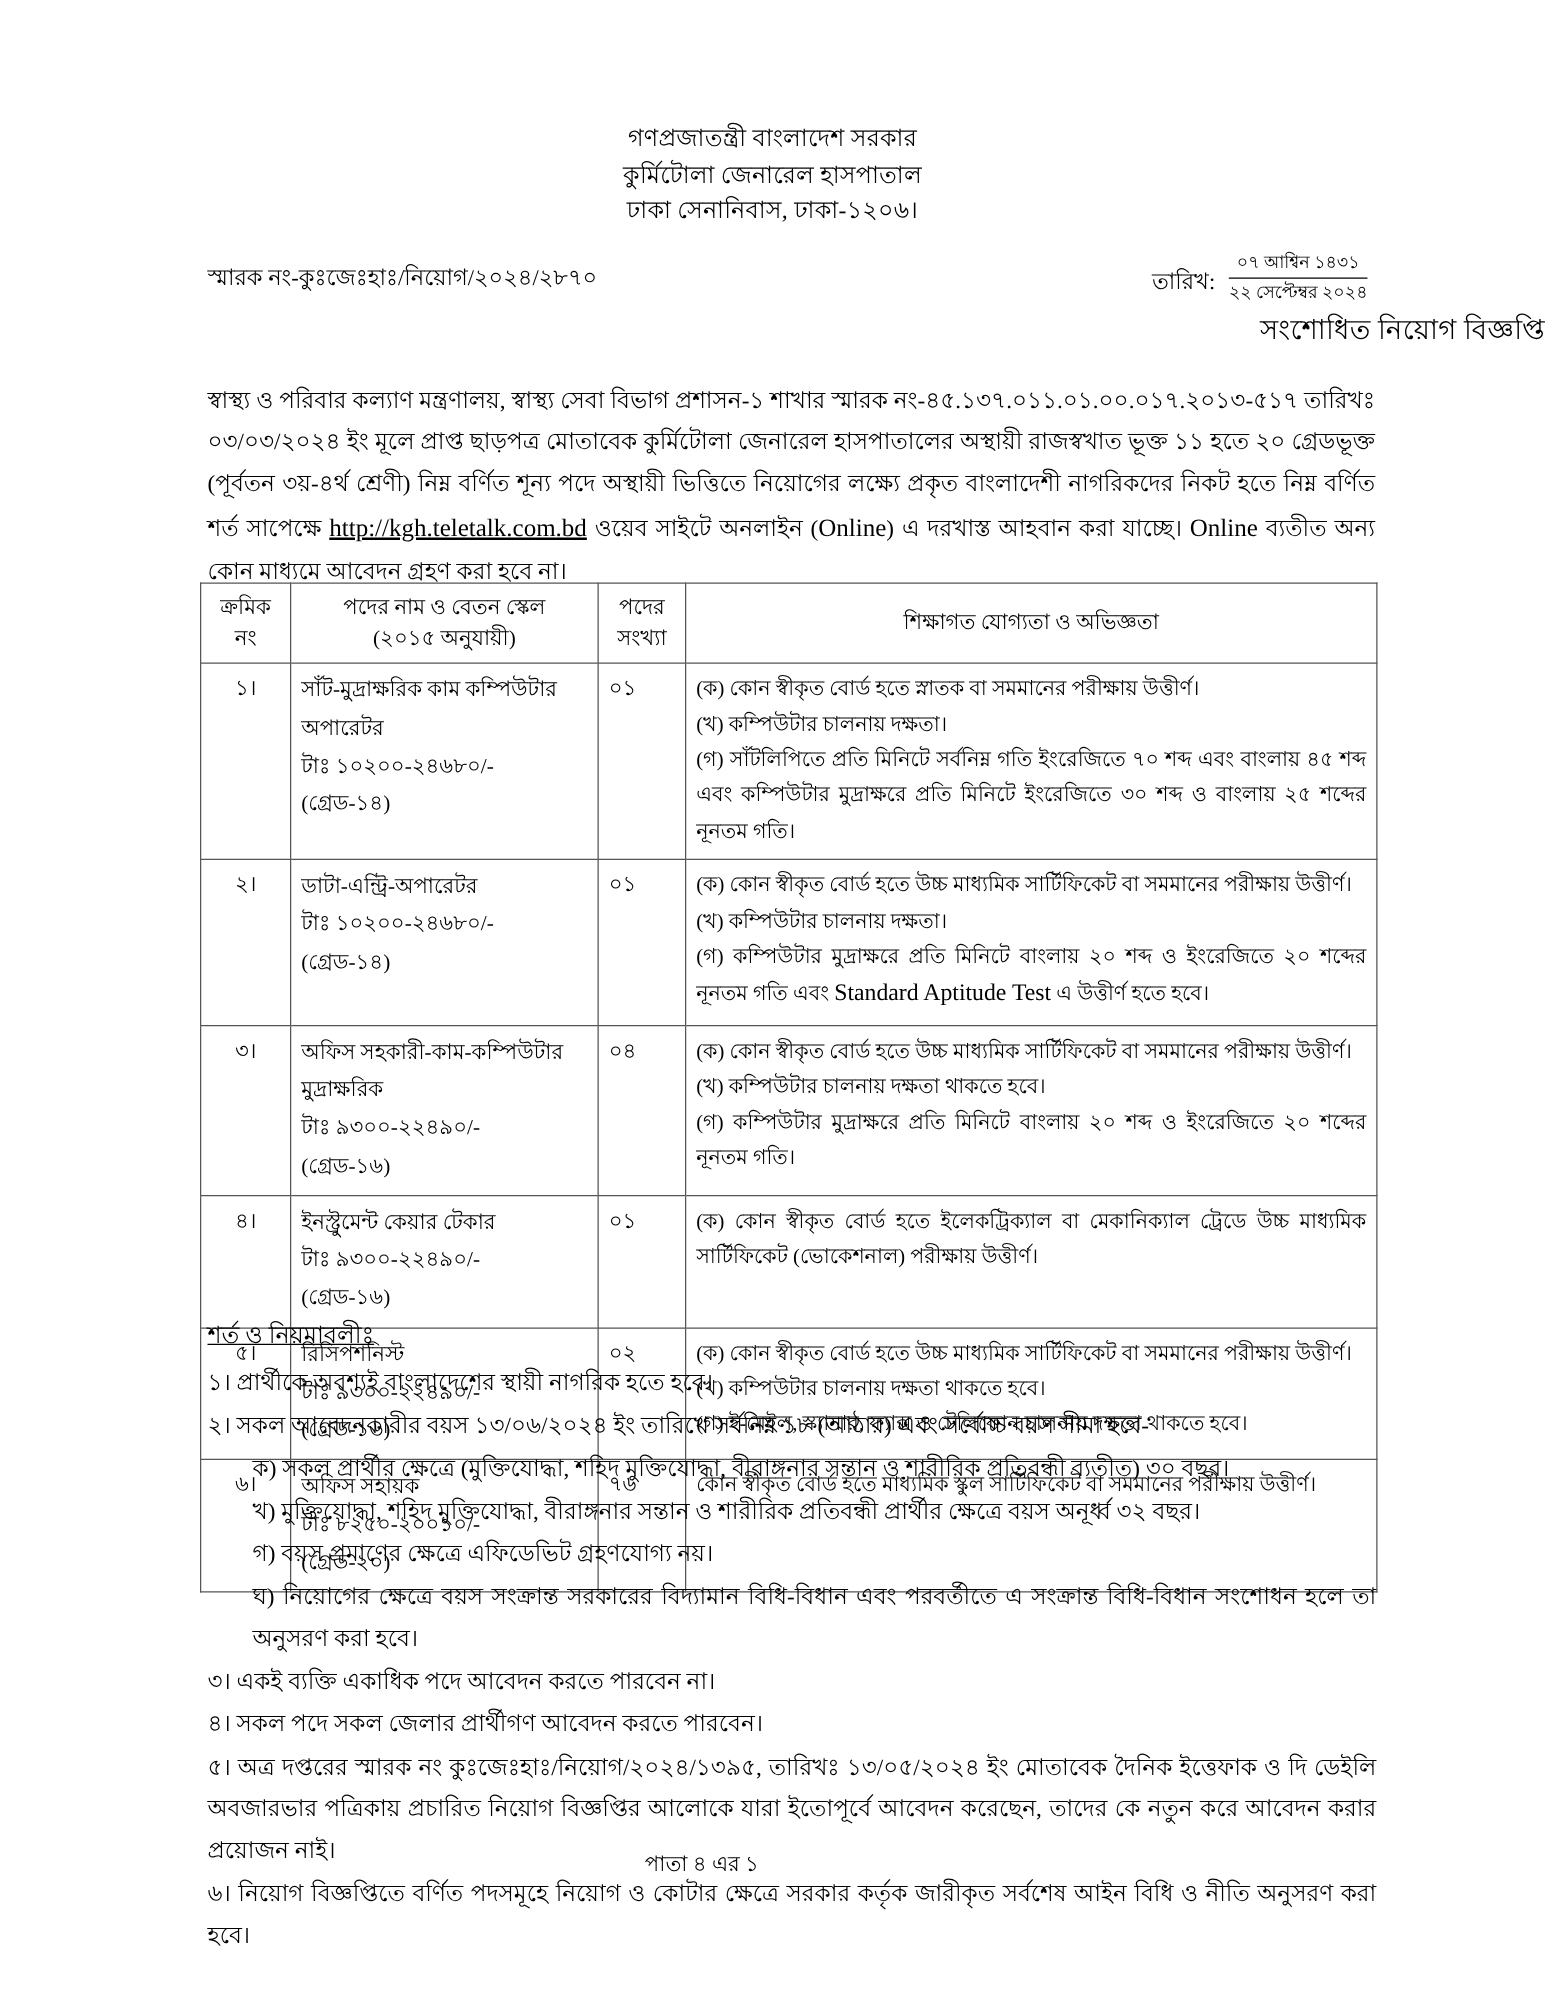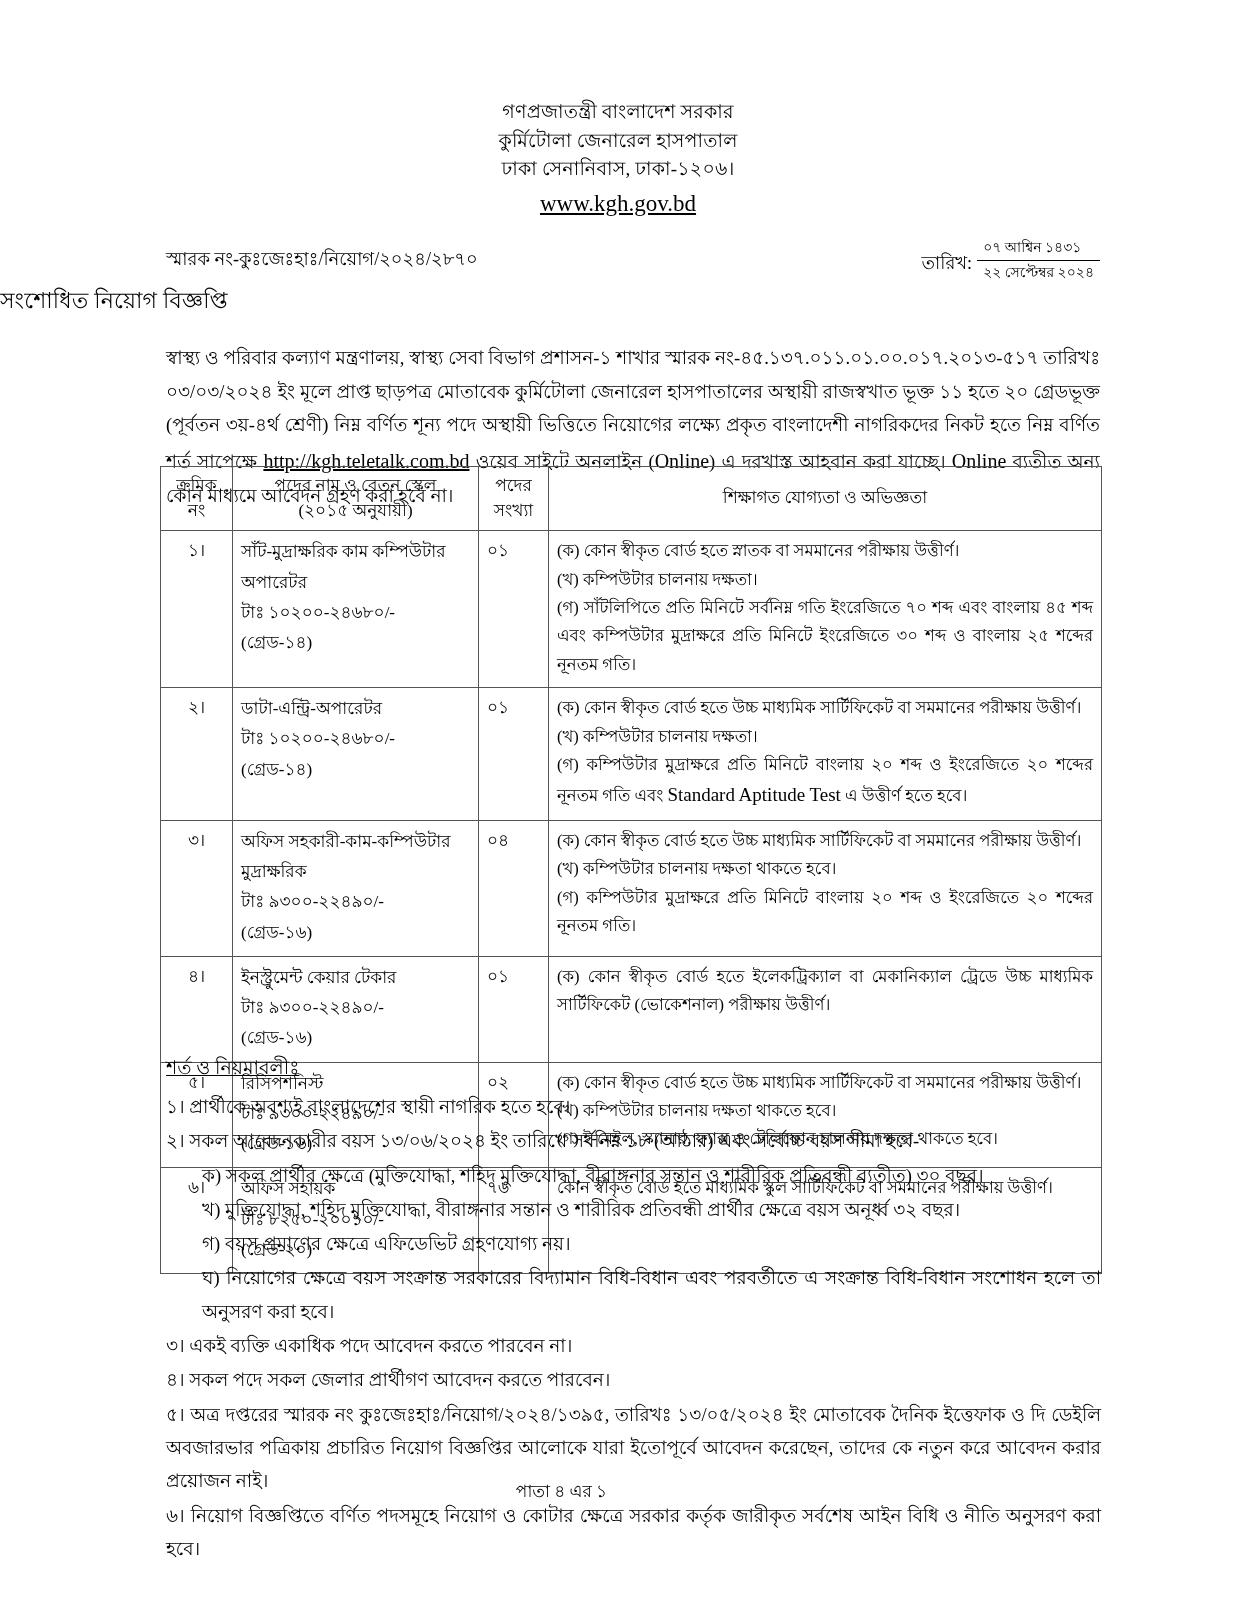--- a/index.html
+++ b/index.html
@@ -62,34 +62,35 @@
     gap: 5px;
   }
   .date-label {
     font-size: 18px;
     align-self: center;
     padding-top: 8px;
   }
   .date-stack {
     display: flex;
     flex-direction: column;
+    align-items: center;
     font-size: 14px;
     line-height: 1.55;
   }
   .date-stack .d-top {
     border-bottom: 1.5px solid #000;
     padding: 0 6px 1px 6px;
   }
   .date-stack .d-bot {
     padding: 1px 6px 0 6px;
   }
 
   
   .doc-title {
-    text-align: left;
+    text-align: right;
     font-size: 22px;
     margin-top: -6px;
     letter-spacing: .3px;
   }
 
   
   .intro {
     margin: 22px 136px 0 166px;
     font-size: 18.5px;
     line-height: 1.82;
@@ -197,21 +198,20 @@
 </style>
 </head>
 <body>
 
 <div class="page">
 
   <div class="letterhead">
     <div class="lh-line">গণপ্রজাতন্ত্রী বাংলাদেশ সরকার</div>
     <div class="lh-line">কুর্মিটোলা জেনারেল হাসপাতাল</div>
     <div class="lh-line">ঢাকা সেনানিবাস, ঢাকা-১২০৬।</div>
-    <div class="lh-url">www.kgh.gov.bd</div>
   </div>
 
   <div class="memo-row">
     <div class="memo-no">স্মারক নং-কুঃজেঃহাঃ/নিয়োগ/২০২৪/২৮৭০</div>
     <div class="date-block">
       <span class="date-label">তারিখ:</span>
       <span class="date-stack">
         <span class="d-top">০৭ আশ্বিন ১৪৩১</span>
         <span class="d-bot">২২ সেপ্টেম্বর ২০২৪</span>
       </span>

